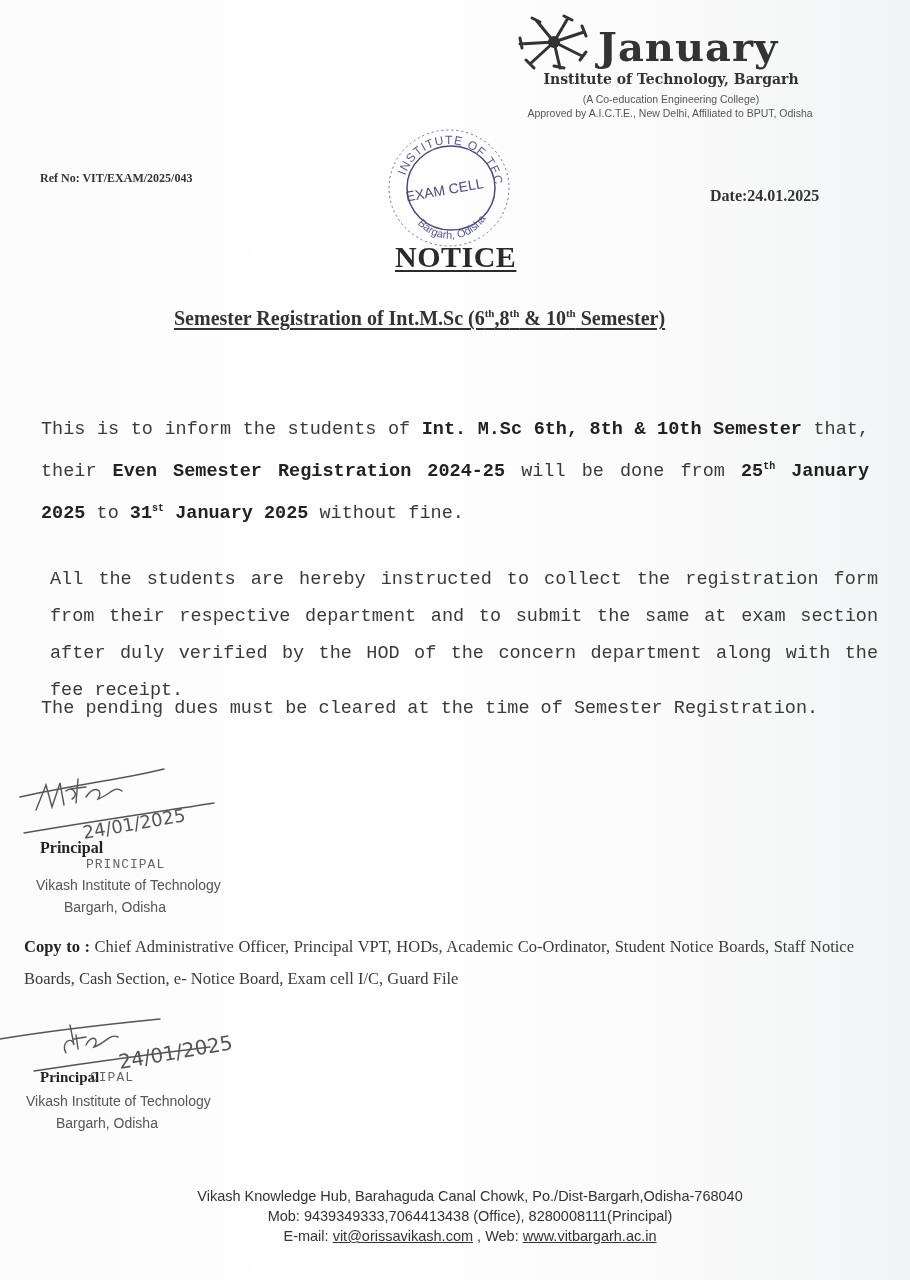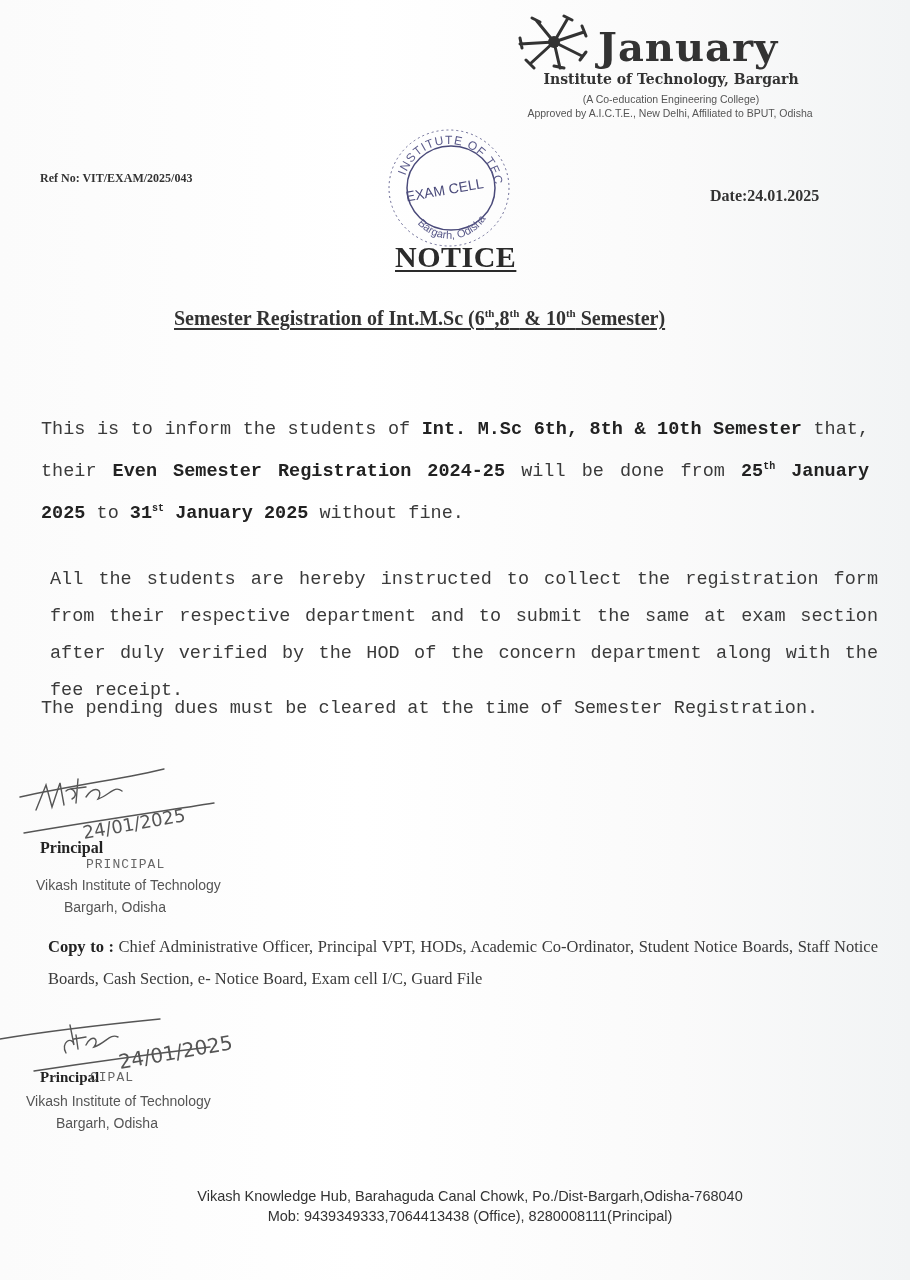--- a/index.html
+++ b/index.html
@@ -40,21 +40,21 @@
     .p2 { top: 561px; margin-left: 9px; }
     .p3 { top: 690px; }
 
     
     .sig1 { left: 14px; top: 755px; width: 240px; height: 90px; }
     .sig-title1 { left: 40px; top: 839px; font-size: 16px; font-weight: bold; color: #222; }
     .stamp-principal1 { left: 86px; top: 857px; font-family: "Liberation Mono", monospace; font-size: 13px; color: #666; letter-spacing: 1px; }
     .stamp-inst1 { left: 36px; top: 877px; font-family: "Liberation Sans", sans-serif; font-size: 14px; color: #555; }
     .stamp-loc1 { left: 64px; top: 899px; font-family: "Liberation Sans", sans-serif; font-size: 14px; color: #555; }
 
-    .copy { left: 48px; top: 931px; width: 830px; font-size: 16.5px; line-height: 32px; text-align: justify; color: #3a3a3a; }
+    .copy { left: 24px; top: 931px; width: 830px; font-size: 16.5px; line-height: 32px; text-align: justify; color: #3a3a3a; }
     .copy b { color: #222; }
 
     .sig2 { left: 0px; top: 1005px; width: 290px; height: 75px; }
     .sig-title2 { left: 40px; top: 1069px; font-size: 15px; font-weight: bold; color: #222; }
     .stamp-principal2 { left: 90px; top: 1070px; font-family: "Liberation Mono", monospace; font-size: 13px; color: #666; letter-spacing: 1px; }
     .stamp-inst2 { left: 26px; top: 1093px; font-family: "Liberation Sans", sans-serif; font-size: 14px; color: #555; }
     .stamp-loc2 { left: 56px; top: 1115px; font-family: "Liberation Sans", sans-serif; font-size: 14px; color: #555; }
 
     .footer { left: 160px; top: 1186px; width: 620px; text-align: center; font-family: "Liberation Sans", sans-serif;
       font-size: 14.5px; line-height: 20px; color: #333; }
@@ -132,13 +132,14 @@
   <text x="120" y="64" font-family="DejaVu Sans, sans-serif" font-size="20" fill="#555" transform="rotate(-10 120 64)">24/01/2025</text>
 </svg>
 <div class="abs sig-title2">Principal</div>
 <div class="abs stamp-principal2">CIPAL</div>
 <div class="abs stamp-inst2">Vikash Institute of Technology</div>
 <div class="abs stamp-loc2">Bargarh, Odisha</div>
 
 <div class="abs footer">
   <div>Vikash Knowledge Hub, Barahaguda Canal Chowk, Po./Dist-Bargarh,Odisha-768040</div>
   <div>Mob: 9439349333,7064413438 (Office), 8280008111(Principal)</div>
+  <div><span>E-mail: </span><a>vit@orissavikash.com</a><span> , Web: </span><a>www.vitbargarh.ac.in</a></div>
 </div>
 
 </body></html>

